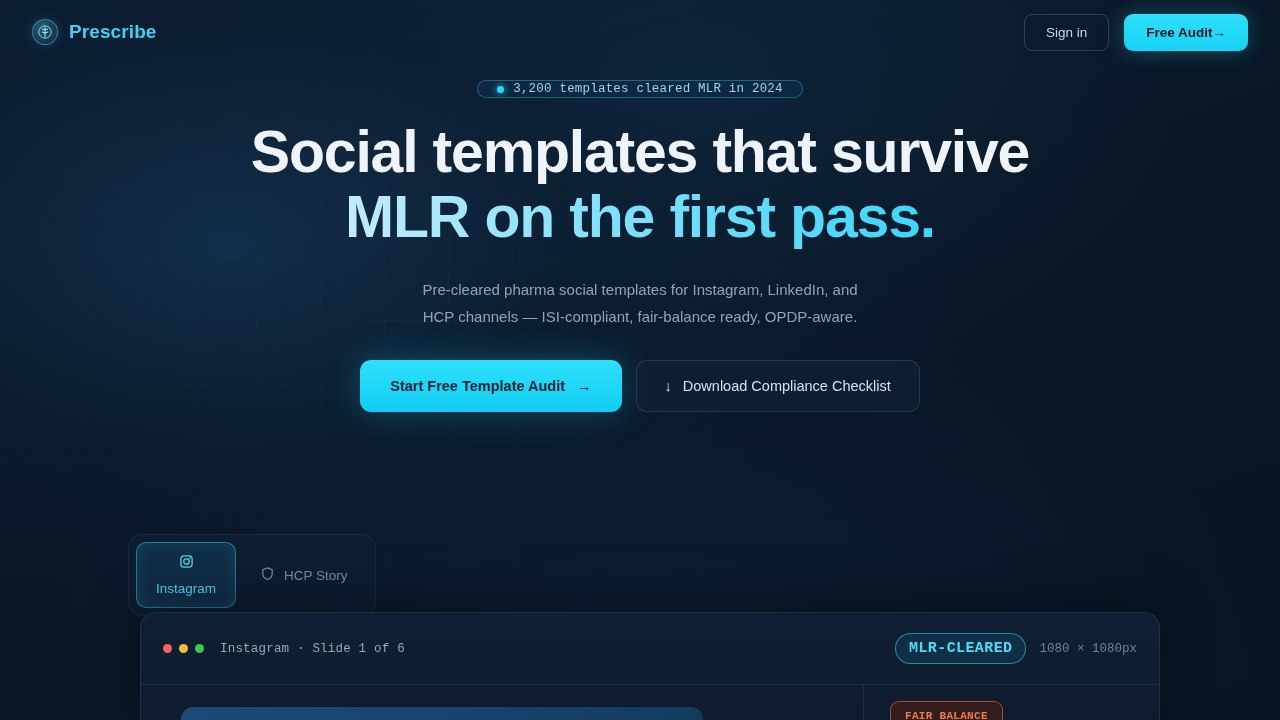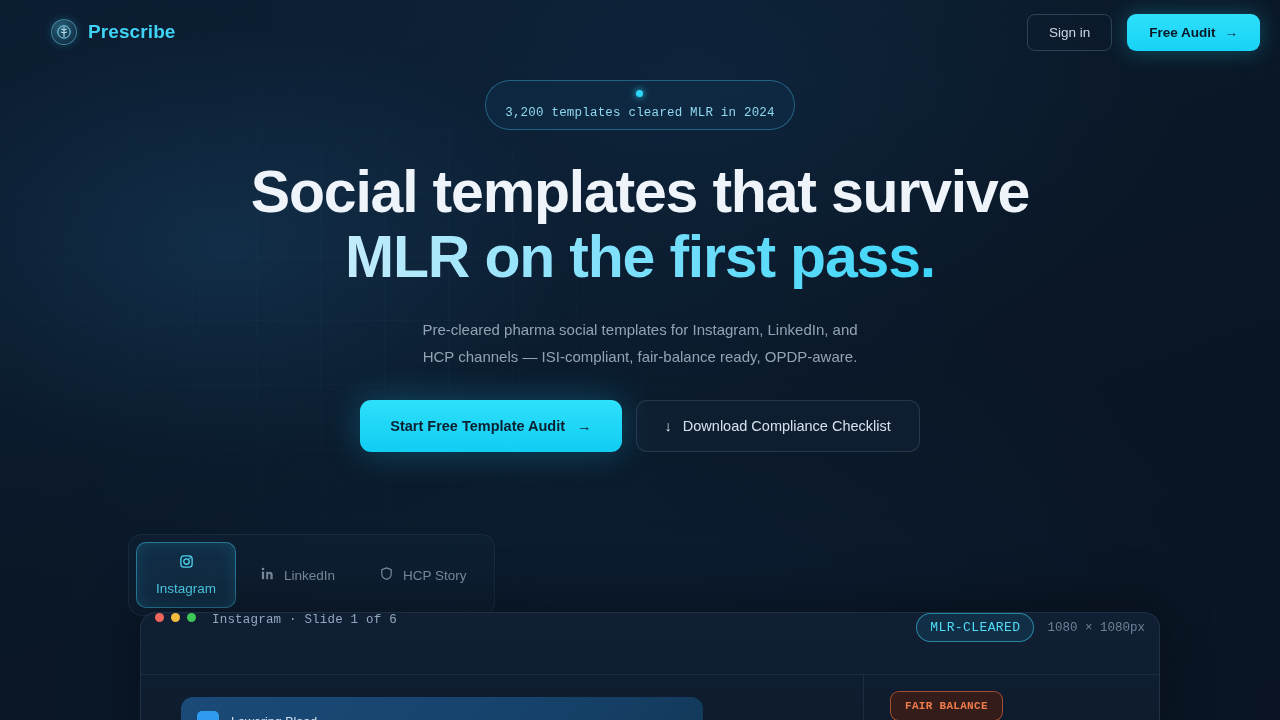--- a/index.html
+++ b/index.html
@@ -26,21 +26,21 @@
       linear-gradient(to bottom, rgba(120,190,235,0.030) 1px, transparent 1px);
     background-size:64px 64px;
     mask-image: radial-gradient(760px 520px at 30% 40%, #000 0%, transparent 78%);
     -webkit-mask-image: radial-gradient(760px 520px at 30% 40%, #000 0%, transparent 78%);
   }
   .page{ position:relative; width:1280px; height:720px; }
 
   
   .header{
     position:absolute; top:0; left:0; right:0; height:64px;
-    display:flex; align-items:center; padding:0 20px;margin-left:31px;
+    display:flex; align-items:center; padding:0 32px;
   }
   .brand{ display:flex; align-items:center; gap:11px; }
   .brand-mark{
     width:26px; height:26px; border-radius:50%;
     background: radial-gradient(circle at 38% 32%, #2c5f78 0%, #173c54 55%, #0e2638 100%);
     border:1px solid rgba(110,215,245,0.45);
     display:flex; align-items:center; justify-content:center;
     box-shadow:0 0 10px rgba(45,212,248,0.22);
   }
   .brand-name{ font-size:19px; font-weight:700; color:#3fd2f2; letter-spacing:.1px; }
@@ -52,39 +52,39 @@
   .header-right{ display:flex; gap:15px; margin-left:auto; }
   .btn-signin{
     font-size:13.5px; color:#ccd6e2; background:transparent;
     border:1px solid rgba(140,165,195,0.28); border-radius:8px;
     padding:10px 21px; cursor:pointer; font-family:inherit;
   }
   .btn-audit{
     font-size:13.5px; font-weight:700; color:#0a1726;
     background:linear-gradient(180deg,#2ee0fb 0%,#17d2f5 100%);
     border:none; border-radius:9px; padding:11px 22px; cursor:pointer;
-    display:flex; align-items:center; gap:9px; font-family:inherit;
+    display:flex; align-items:center; font-family:inherit;
     box-shadow:0 0 22px rgba(34,214,248,0.30);
   }
 
   
   .hero{ position:absolute; top:64px; left:0; right:0; text-align:center; }
   .badge{
     display:inline-flex; align-items:center; gap:9px;
     border:1px solid rgba(63,190,230,0.40); border-radius:999px;
     background:rgba(17,46,73,0.55);
-    padding:9px 19px; margin-top:16px;
+    padding:1px 19px; margin-top:16px;
     font-family:"Liberation Mono", monospace; font-size:12.5px;
-    color:#8fd8ef; letter-spacing:.2px;flex-direction:column;
+    color:#8fd8ef; letter-spacing:.2px;
   }
   .badge-dot{ width:7px; height:7px; border-radius:50%; background:#2ed7f7;
               box-shadow:0 0 7px #2ed7f7; display:block; }
 
   h1.headline{
-    margin-top:30px;
+    margin-top:22px;
     font-size:59px; line-height:1.11; font-weight:700; letter-spacing:-1.2px;
   }
   .h-l1{ color:#eef4fa; display:block; }
   .h-l2{
     display:block;
     background:linear-gradient(90deg,#e9f2f9 0%,#cfeefb 23%,#7fe0fb 48%,#2ed3f8 78%,#18c9f6 100%);
     -webkit-background-clip:text; background-clip:text; color:transparent;
   }
   .sub{
     margin-top:26px; font-size:15px; line-height:1.78; color:#93a3b5;
@@ -129,30 +129,30 @@
   
   .preview{
     position:absolute; top:612px; left:140px; width:1020px; height:140px;
     background:linear-gradient(180deg,#101f33 0%,#0d1b2c 100%);
     border:1px solid rgba(110,150,190,0.17);
     border-top-left-radius:16px; border-top-right-radius:16px;
     overflow:hidden;
     box-shadow:0 -10px 50px rgba(0,0,0,0.35);
   }
   .preview-bar{
-    height:62px; display:flex; align-items:flex-start; padding:0 14px;
+    height:72px; display:flex; align-items:center; padding:0 22px;
     border-bottom:1px solid rgba(110,150,190,0.13);
   }
   .dots{ display:flex; gap:7px; margin-right:16px; }
   .dot{ width:9px; height:9px; border-radius:50%; }
   .dot.r{ background:#f0655c; } .dot.y{ background:#f2bd3e; } .dot.g{ background:#3ec758; }
   .pv-title{ font-family:"Liberation Mono", monospace; font-size:12.5px; color:#93a8bd; letter-spacing:.2px; }
   .pv-right{ margin-left:auto; display:flex; align-items:center; gap:13px; }
   .pill-cleared{
-    font-family:"Liberation Mono", monospace; font-size:13px; font-weight:400;
+    font-family:"Liberation Mono", monospace; font-size:15px; font-weight:700;
     color:#4fdcf7; letter-spacing:.4px;
     border:1px solid rgba(65,205,240,0.55); border-radius:999px;
     background:rgba(16,58,83,0.6); padding:6px 13px;
   }
   .pv-dims{ font-family:"Liberation Mono", monospace; font-size:12.5px; color:#6d8297; }
 
   .preview-body{ display:flex; height:78px; }
   .pv-left{ flex:1; position:relative; padding:16px 22px 0 40px; }
   .pv-divider{ width:1px; background:rgba(110,150,190,0.14); }
   .pv-side{ width:295px; padding:16px 0 0 26px; }
@@ -237,30 +237,20 @@
       <span>
         <svg width="15" height="15" viewBox="0 0 16 16">
           <rect x="2" y="2" width="12" height="12" rx="3.4" fill="none" stroke="#4fd6f4" stroke-width="1.4"></rect>
           <circle cx="8" cy="8" r="2.9" fill="none" stroke="#4fd6f4" stroke-width="1.4"></circle>
           <circle cx="11.6" cy="4.4" r="0.85" fill="#4fd6f4"></circle>
         </svg>
       </span>
       <span>Instagram</span>
     </button>
 
-    <button class="tab">
-      <span>
-        <svg width="15" height="15" viewBox="0 0 16 16">
-          <rect x="2" y="6" width="2.4" height="8" fill="#7d8da0"></rect>
-          <circle cx="3.2" cy="3.2" r="1.4" fill="#7d8da0"></circle>
-          <path d="M6.6 14 V6 h2.3 v1.1 a2.6 2.6 0 0 1 4.6 1.7 V14 h-2.4 V9.4 a1.2 1.2 0 0 0-2.4 0 V14 z" fill="#7d8da0"></path>
-        </svg>
-      </span>
-      <span>LinkedIn</span>
-    </button>
 
     <button class="tab">
       <span>
         <svg width="15" height="15" viewBox="0 0 16 16">
           <path d="M8 2 L13 4 v4.2 C13 11.2 10.8 13.4 8 14.2 C5.2 13.4 3 11.2 3 8.2 V4 z" fill="none" stroke="#7d8da0" stroke-width="1.3"></path>
         </svg>
       </span>
       <span>HCP Story</span>
     </button>
   </div>

